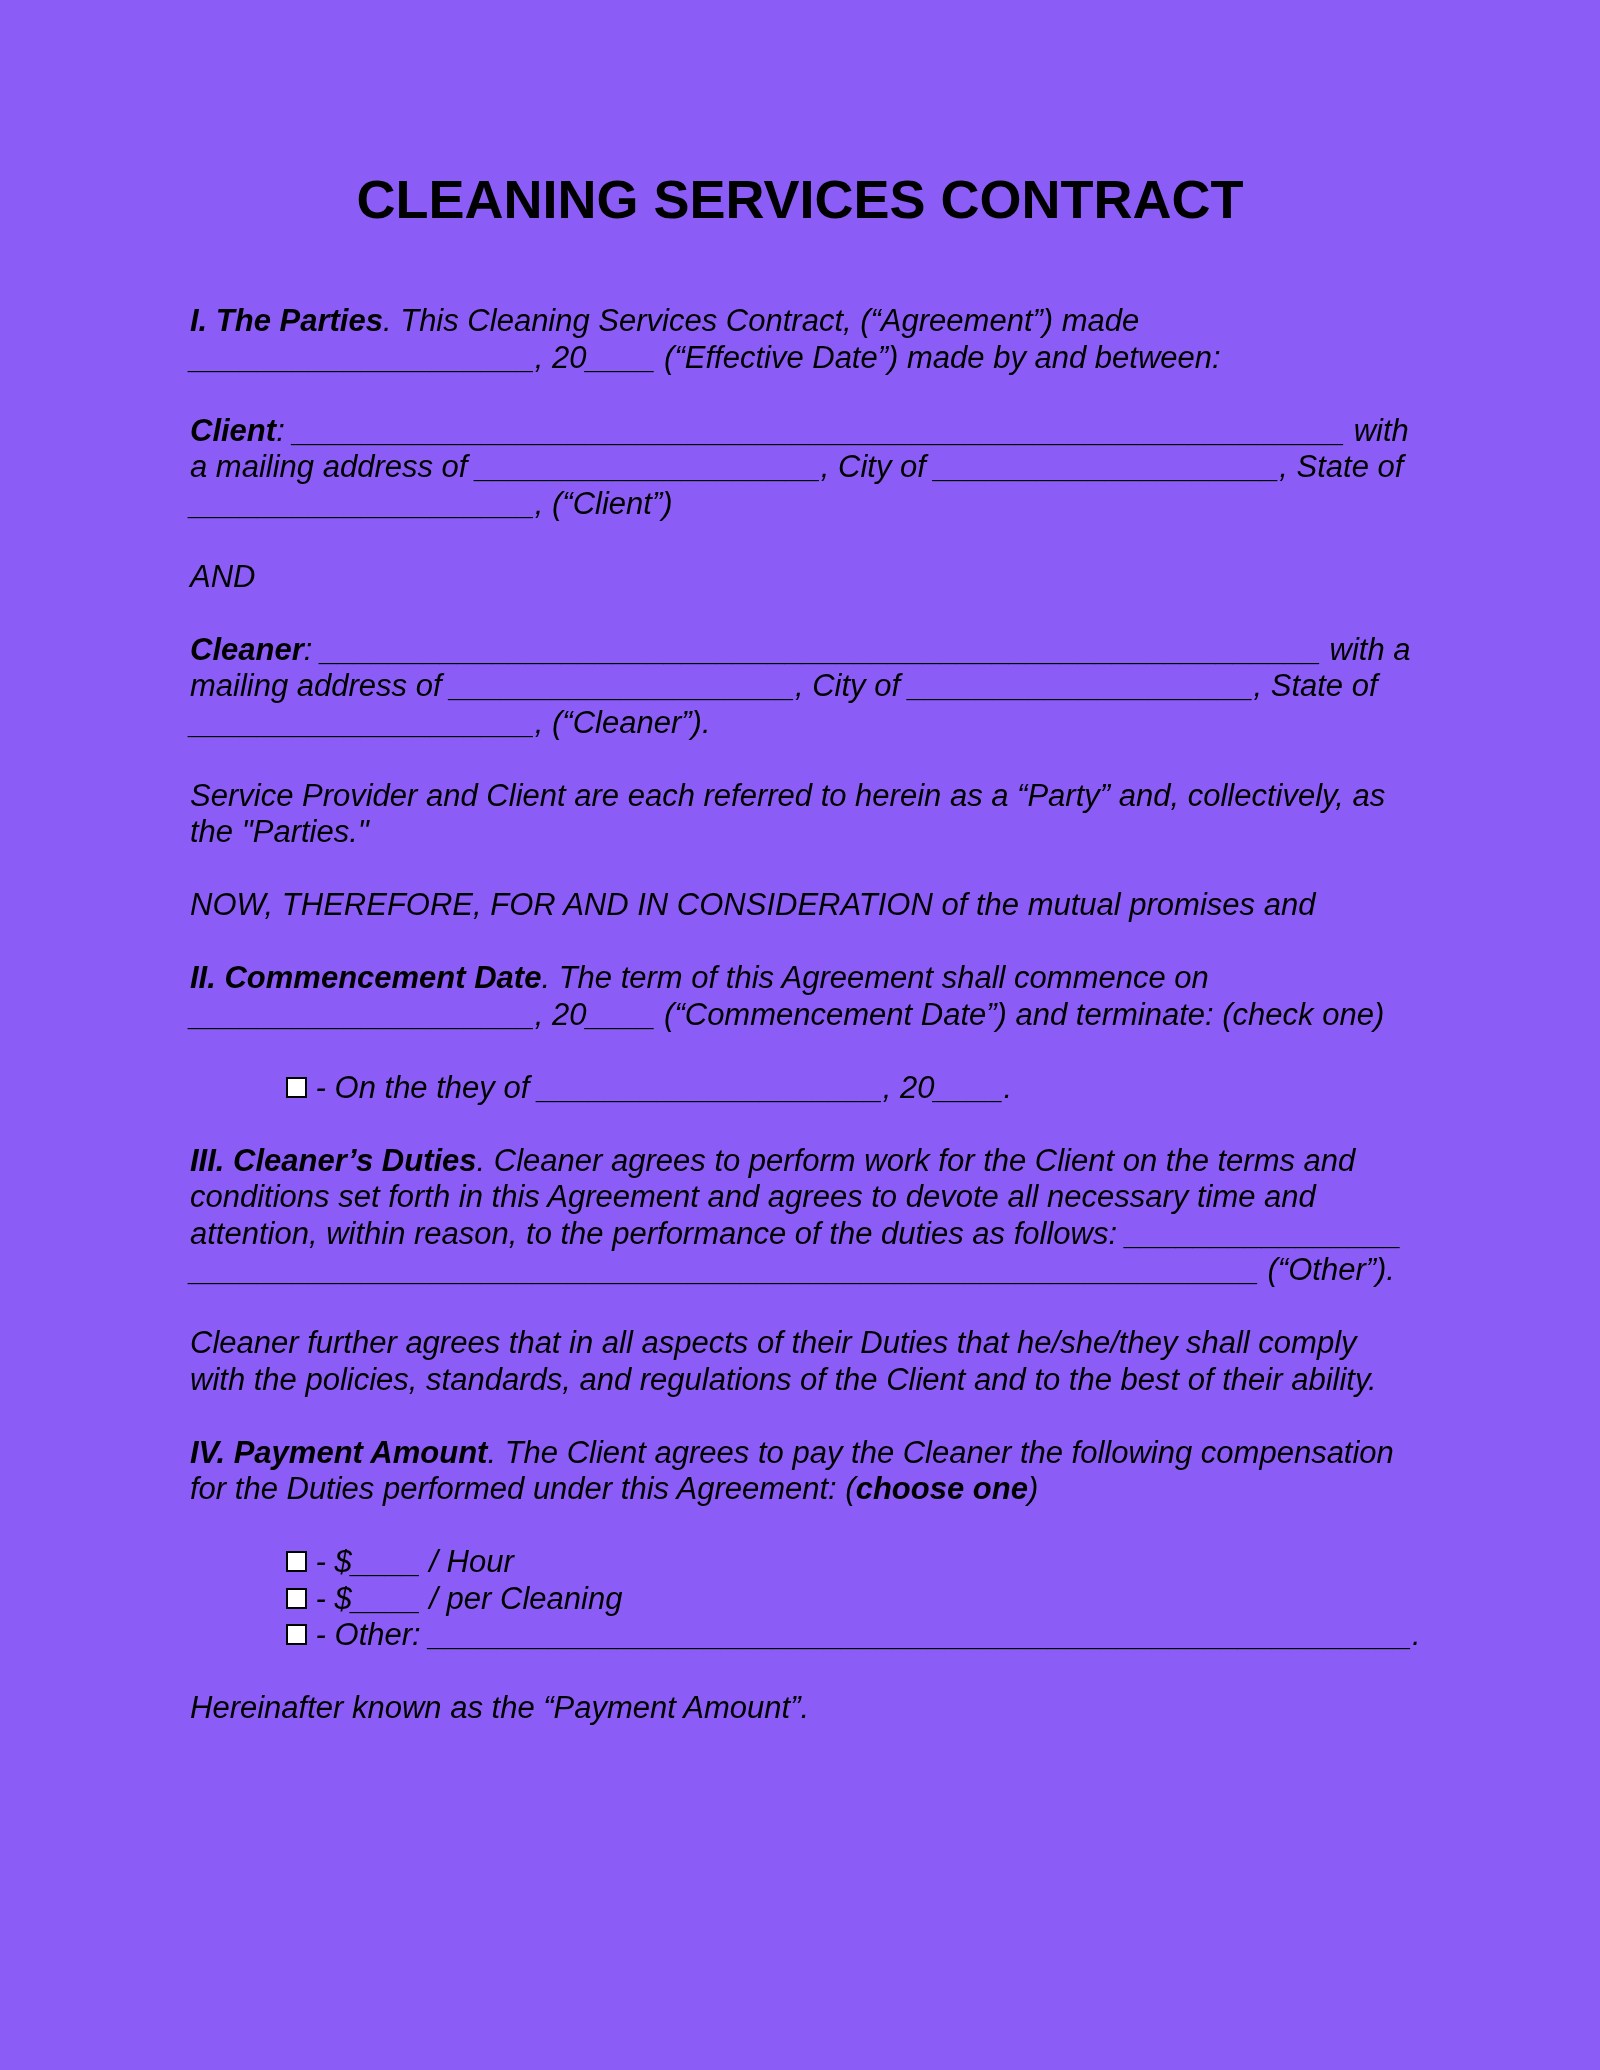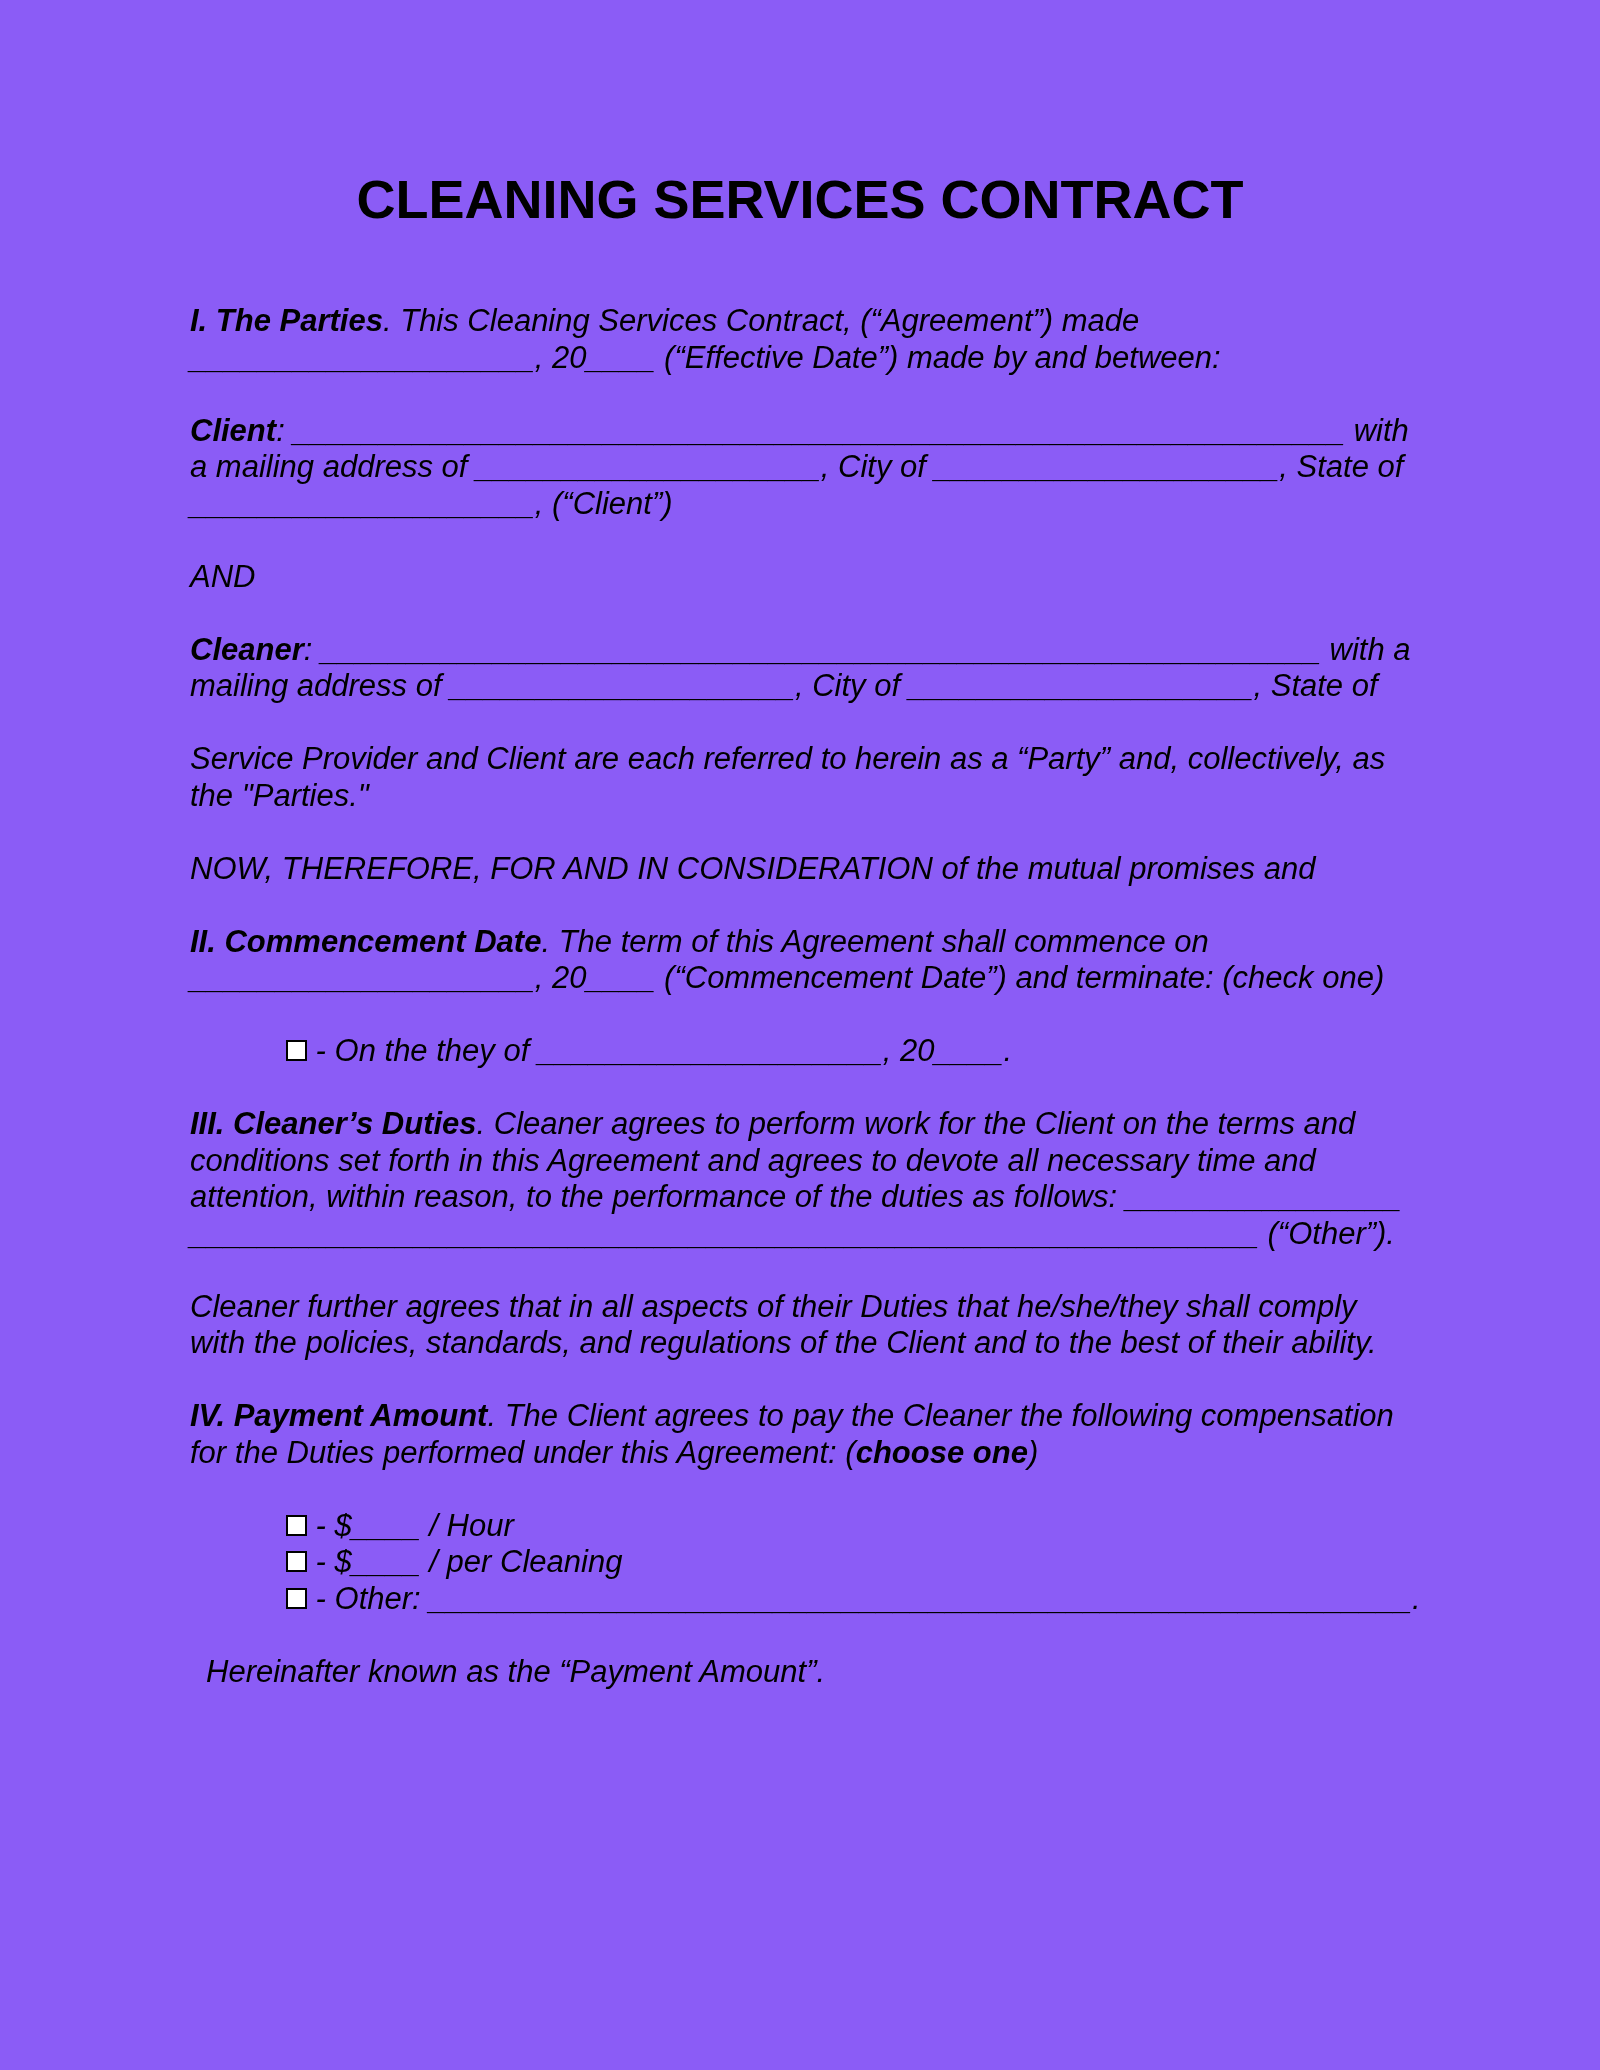--- a/index.html
+++ b/index.html
@@ -25,21 +25,21 @@
     white-space: pre;
   }
   .content {
     margin: 0 190px;
     font-size: 31px;
     line-height: 36.5px;
   }
   .para {
     margin: 0 0 36.5px 0;
   }
-  .para:last-child { margin-bottom: 0; margin-left: 16px; }
+  .para:last-child { margin-bottom: 0; }
   .line {
     white-space: pre;
   }
   .para.indent .line {
     padding-left: 96px;
   }
   .run { font-weight: 400; font-style: italic; }
   .run.bold { font-weight: 700; }
   .checkbox {
     display: inline-block;
@@ -64,20 +64,21 @@
         <div class="line"><span class="run bold">Client</span><span class="run">: _____________________________________________________________ with</span></div>
         <div class="line"><span class="run">a mailing address of ____________________, City of ____________________, State of</span></div>
         <div class="line"><span class="run">____________________, (“Client”)</span></div>
       </div>
       <div class="para">
         <div class="line"><span class="run">AND</span></div>
       </div>
       <div class="para">
         <div class="line"><span class="run bold">Cleaner</span><span class="run">: __________________________________________________________ with a</span></div>
         <div class="line"><span class="run">mailing address of ____________________, City of ____________________, State of</span></div>
+        <div class="line"><span class="run">____________________, (“Cleaner”).</span></div>
       </div>
       <div class="para">
         <div class="line"><span class="run">Service Provider and Client are each referred to herein as a “Party” and, collectively, as</span></div>
         <div class="line"><span class="run">the "Parties."</span></div>
       </div>
       <div class="para">
         <div class="line"><span class="run">NOW, THEREFORE, FOR AND IN CONSIDERATION of the mutual promises and</span></div>
       </div>
       <div class="para">
         <div class="line"><span class="run bold">II. Commencement Date</span><span class="run">. The term of this Agreement shall commence on</span></div>

